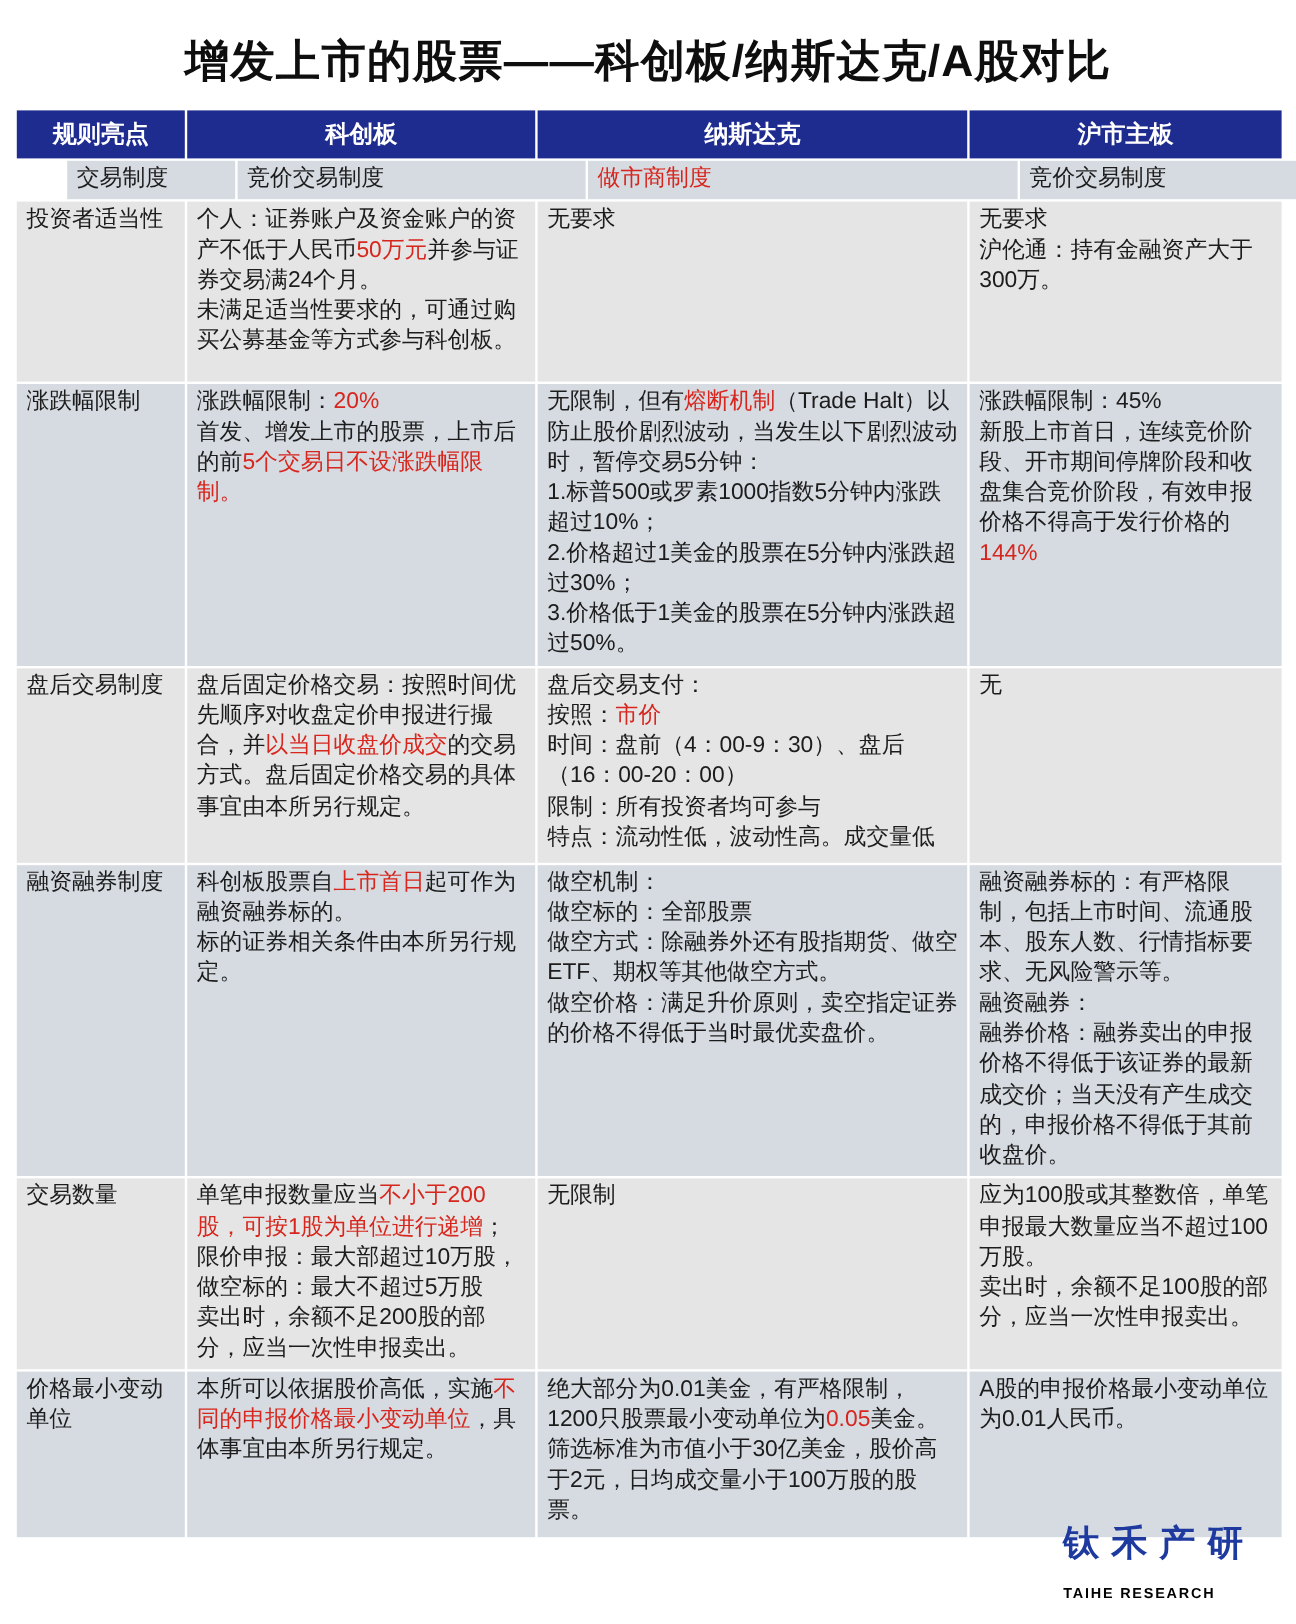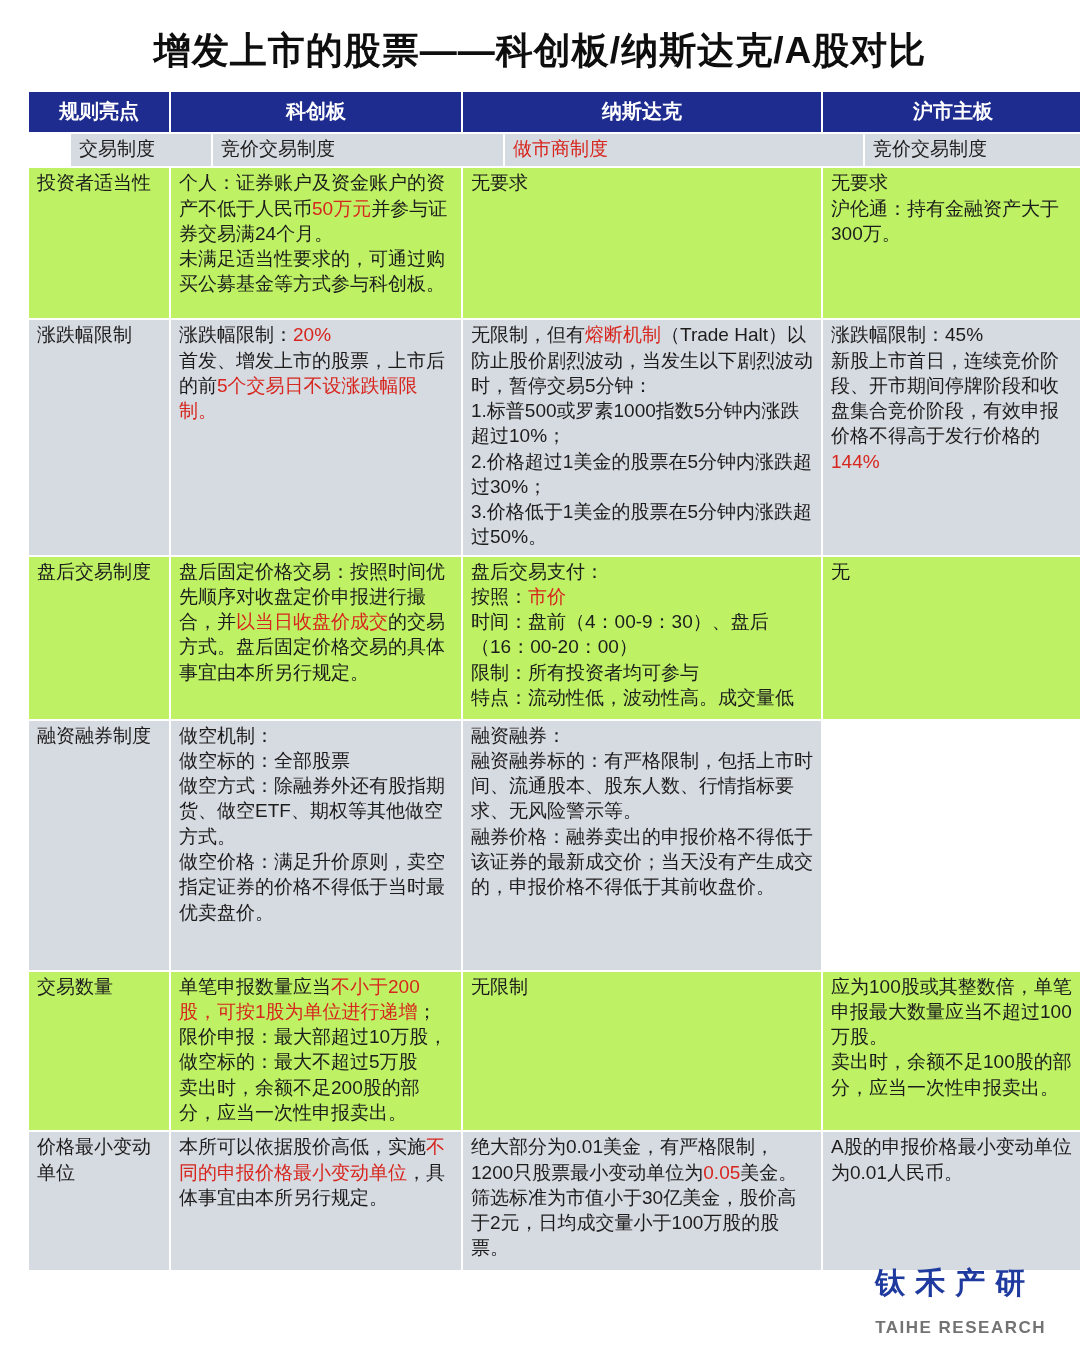--- a/index.html
+++ b/index.html
@@ -9,45 +9,44 @@
   }
   .page-title{
     margin:26px 0 16px 0;text-align:center;font-size:37px;font-weight:700;
     color:#0e0e0e;letter-spacing:1px;
   }
   .table-wrap{margin:0 14px;}
   .thead,.trow{
     display:grid;
     grid-template-columns:140px 290px 358px 260px;
     gap:2px;
-    margin-left:15px;
   }
   .trow{margin-top:2px;}
   .th{
     background:#1e2b8f;color:#ffffff;font-weight:700;font-size:20px;
     text-align:center;padding:6px 0 7px 0;
   }
   .cell{
     padding:2px 8px 5px 8px;font-size:19px;line-height:1.33;color:#1c1c1c;
   }
   .cell p{margin:0;}
   .row-gray .cell{background:#d6dae1;}
-  .row-white .cell{background:#bef264;}
+  .row-white .cell{background:#e5e5e5;}
   .red{color:#d7261d;}
   .red-bold{color:#d7261d;font-weight:400;}
   .label{color:#1c1c1c;}
   .logo{
     position:absolute;right:34px;top:1258px;
     display:flex;align-items:center;gap:0;
   }
   .logo-text .cn{
     font-size:30px;color:#1e3a9e;font-weight:600;letter-spacing:10px;white-space:nowrap;
   }
   .logo-text .en{
-    font-size:17px;color:#737373;font-weight:700;letter-spacing:1.5px;margin-top:14px;
+    font-size:12px;color:#000000;font-weight:700;letter-spacing:1.5px;margin-top:14px;
   }
 </style>
 </head>
 <body>
 
 <div class="page-title">增发上市的股票——科创板/纳斯达克/A股对比</div>
 
 <div class="table-wrap">
   <div class="thead">
     <div class="th">规则亮点</div>
@@ -112,28 +111,32 @@
           <p><span>限制：所有投资者均可参与</span></p>
           <p><span>特点：流动性低，波动性高。成交量低</span></p>
         </div>
         <div class="cell">
           <p><span>无</span></p>
         </div>
       </div>
       <div class="trow row-gray" style="min-height: 249px;">
         <div class="cell label">融资融券制度</div>
         <div class="cell">
+          <p><span>科创板股票自</span><span class="red-bold">上市首日</span><span>起可作为融资融券标的。</span></p>
+          <p><span>标的证券相关条件由本所另行规定。</span></p>
+        </div>
+        <div class="cell">
           <p><span>做空机制：</span></p>
           <p><span>做空标的：全部股票</span></p>
           <p><span>做空方式：除融券外还有股指期货、做空ETF、期权等其他做空方式。</span></p>
           <p><span>做空价格：满足升价原则，卖空指定证券的价格不得低于当时最优卖盘价。</span></p>
         </div>
         <div class="cell">
+          <p><span>融资融券标的：有严格限制，包括上市时间、流通股本、股东人数、行情指标要求、无风险警示等。</span></p>
           <p><span>融资融券：</span></p>
-          <p><span>融资融券标的：有严格限制，包括上市时间、流通股本、股东人数、行情指标要求、无风险警示等。</span></p>
           <p><span>融券价格：融券卖出的申报价格不得低于该证券的最新成交价；当天没有产生成交的，申报价格不得低于其前收盘价。</span></p>
         </div>
       </div>
       <div class="trow row-white" style="min-height: 152px;">
         <div class="cell label">交易数量</div>
         <div class="cell">
           <p><span>单笔申报数量应当</span><span class="red-bold">不小于200股，可按1股为单位进行递增</span><span>；</span></p>
           <p><span>限价申报：最大部超过10万股，</span></p>
           <p><span>做空标的：最大不超过5万股</span></p>
           <p><span>卖出时，余额不足200股的部分，应当一次性申报卖出。</span></p>

